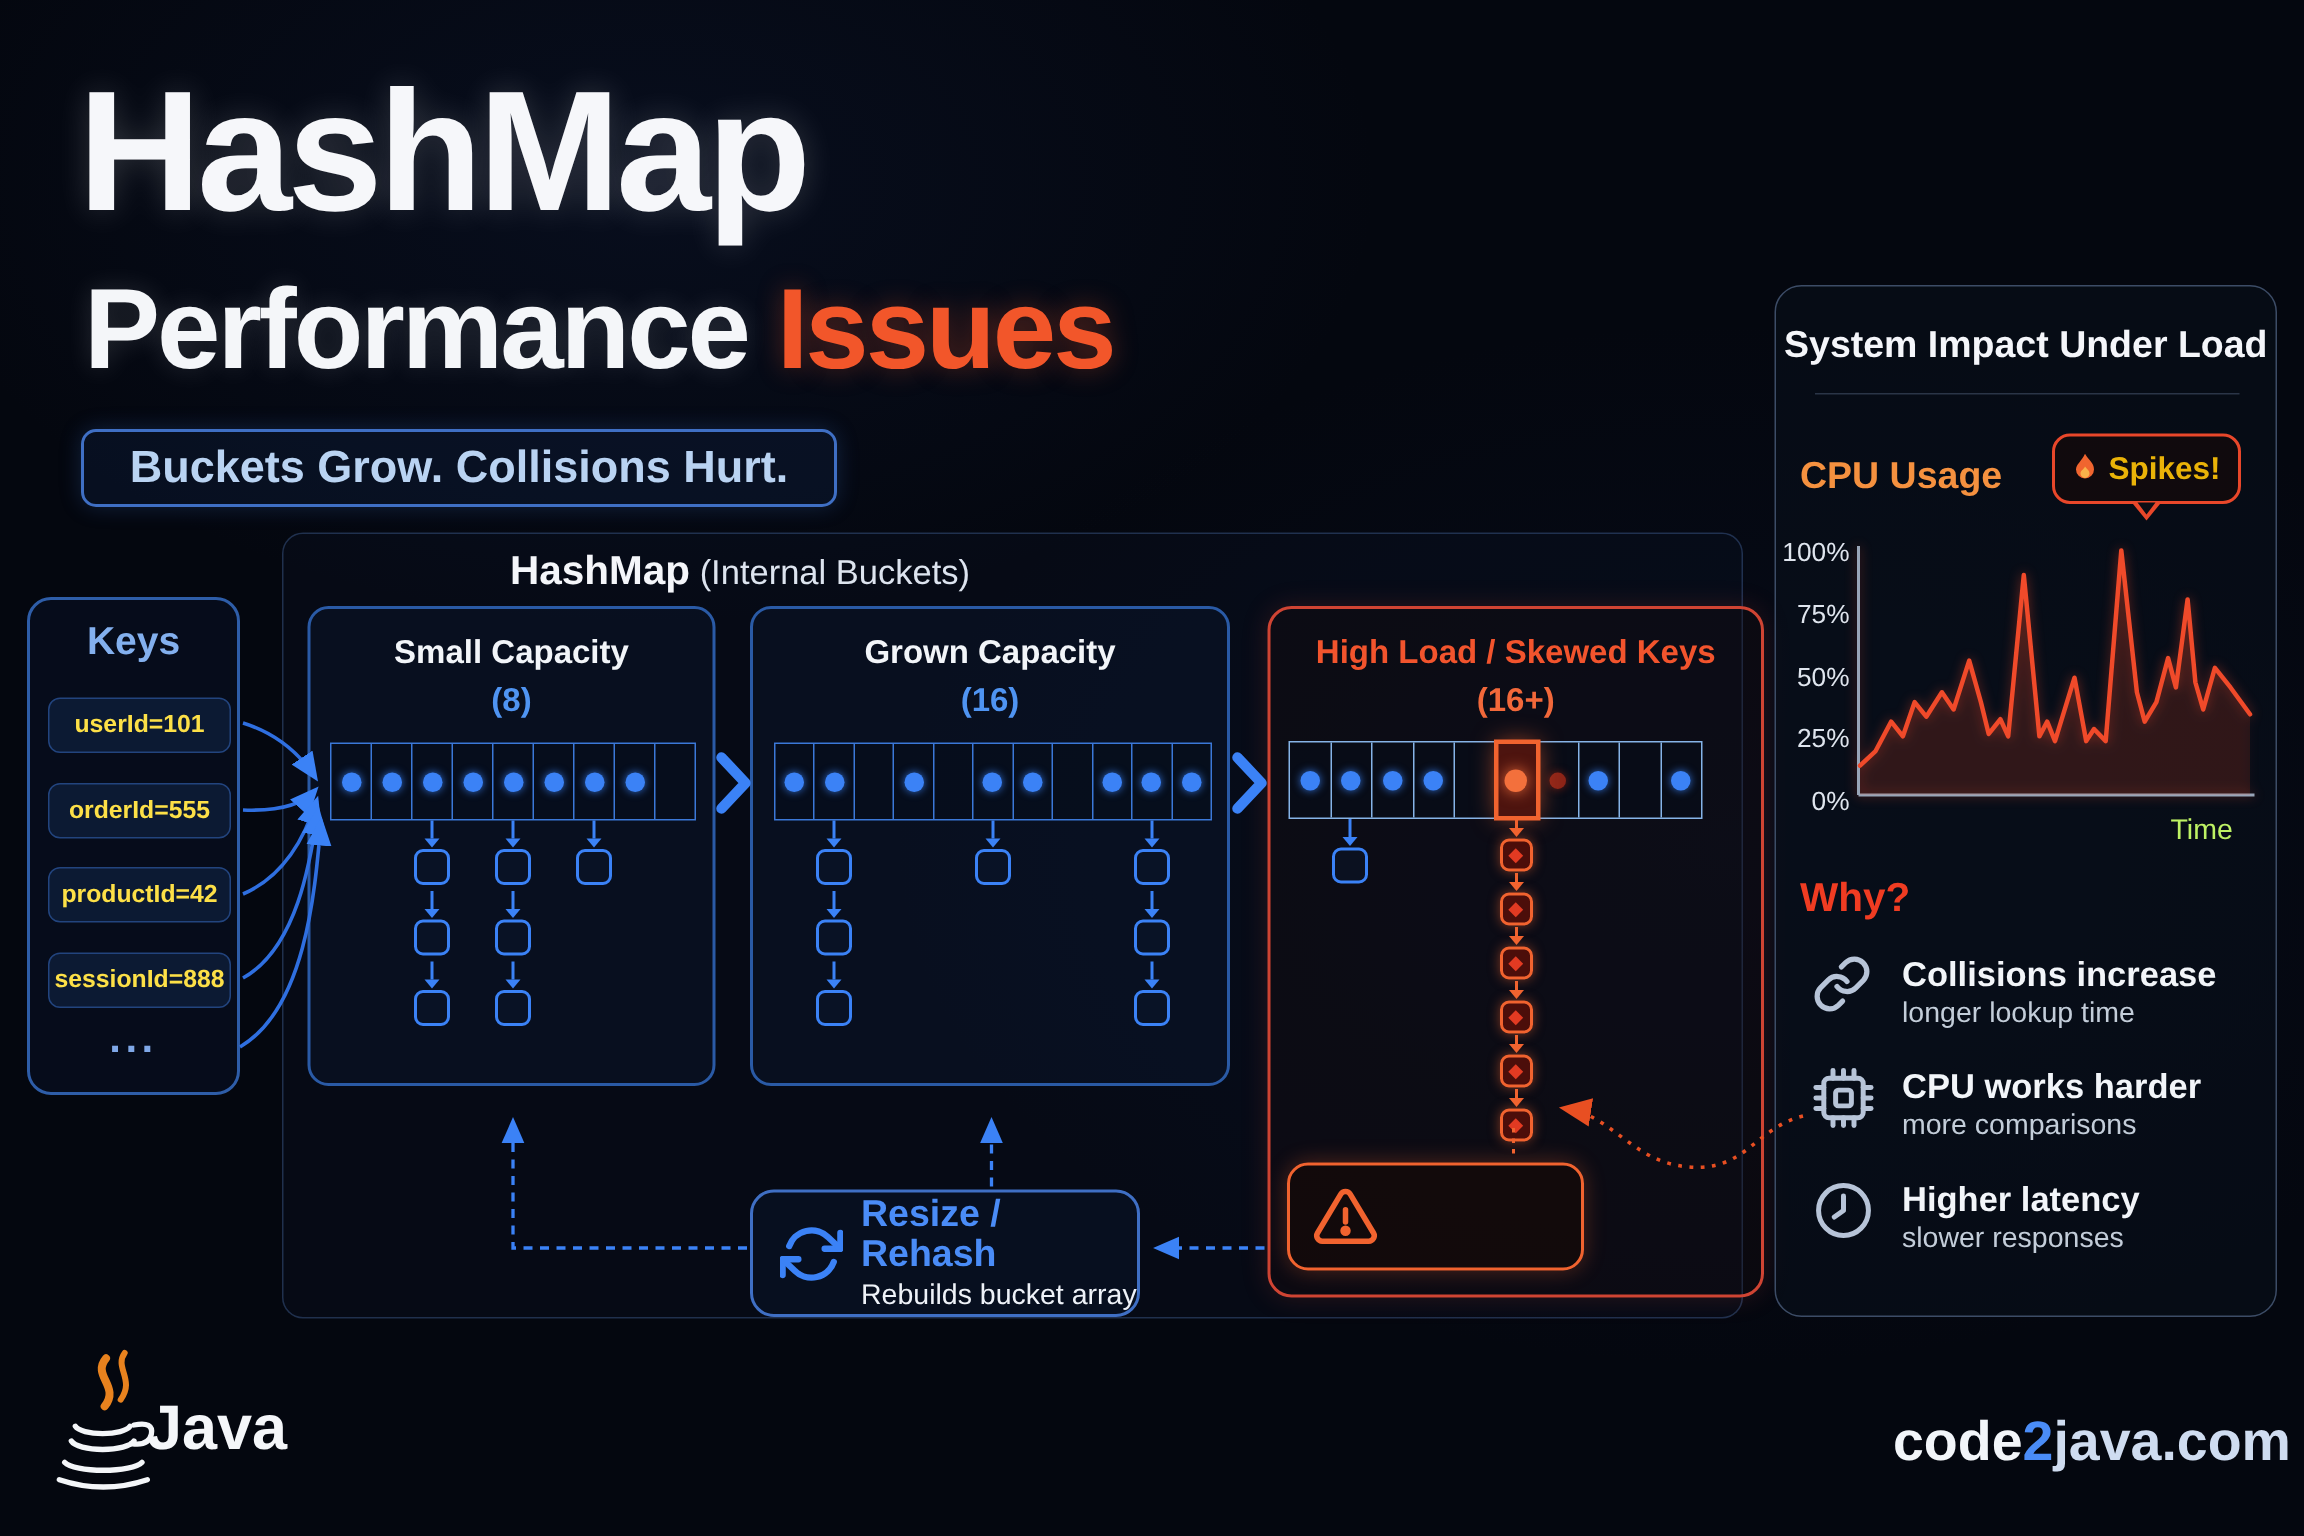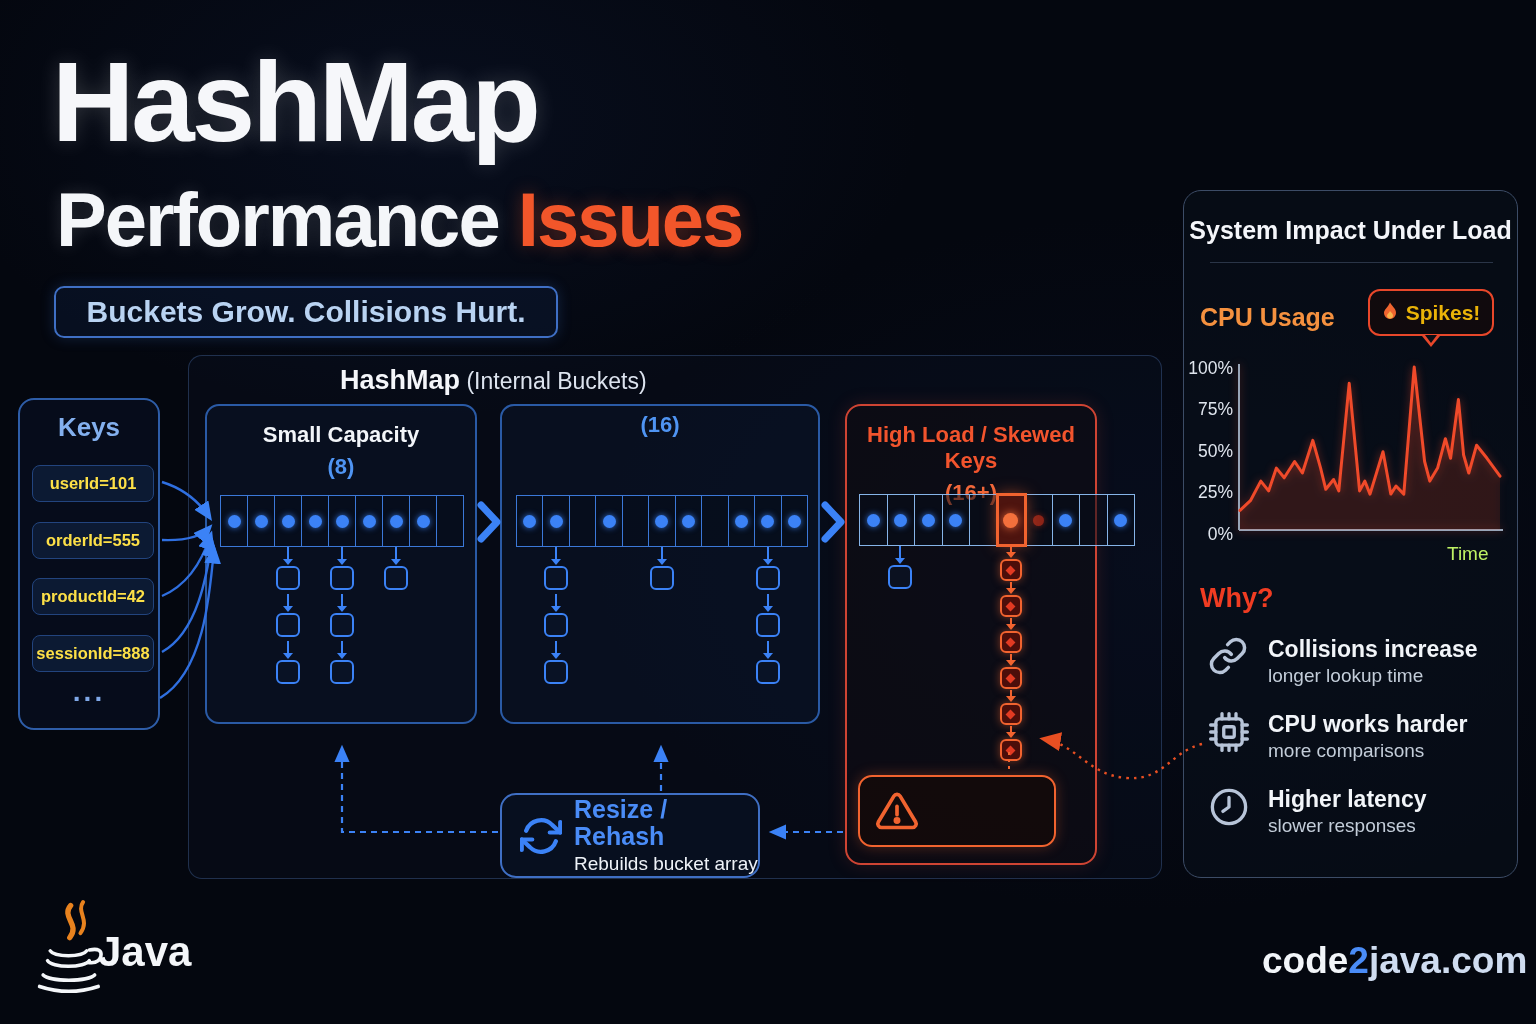--- a/index.html
+++ b/index.html
@@ -202,20 +202,21 @@
         </div>
         <div class="chain chain-blue" style="left: 72.2222%;">
           <div class="carrow"></div>
           <div class="cnode"></div>
         </div>
       </div>
   </div>
 </div>
 
 <div class="panel panel-blue" style="left:500px;top:404px;width:320px;height:320px">
+  <div class="panel-title">Grown Capacity</div>
   <div class="panel-cap">(16)</div>
   <div class="bucket-area" style="left:14px;top:89px;width:292px">
     <div class="bucket-row">
         <div class="cell">
           <span class="dot dot-blue"></span>
         </div>
         <div class="cell">
           <span class="dot dot-blue"></span>
         </div>
         <div class="cell"></div>
@@ -258,21 +259,21 @@
           <div class="cnode"></div>
           <div class="carrow"></div>
           <div class="cnode"></div>
           <div class="carrow"></div>
           <div class="cnode"></div>
         </div>
       </div>
   </div>
 </div>
 
-<div class="panel panel-high" style="left:845px;top:404px;width:252px;height:461px">
+<div class="panel panel-high" style="left:845px;top:404px;width:331px;height:461px">
   <div class="panel-title">High Load / Skewed Keys</div>
   <div class="panel-cap">(16+)</div>
   <div class="bucket-area" style="left:12px;top:88px;width:276px">
     <div class="bucket-row">
         <div class="cell">
           <span class="dot dot-blue"></span>
         </div>
         <div class="cell">
           <span class="dot dot-blue"></span>
         </div>

